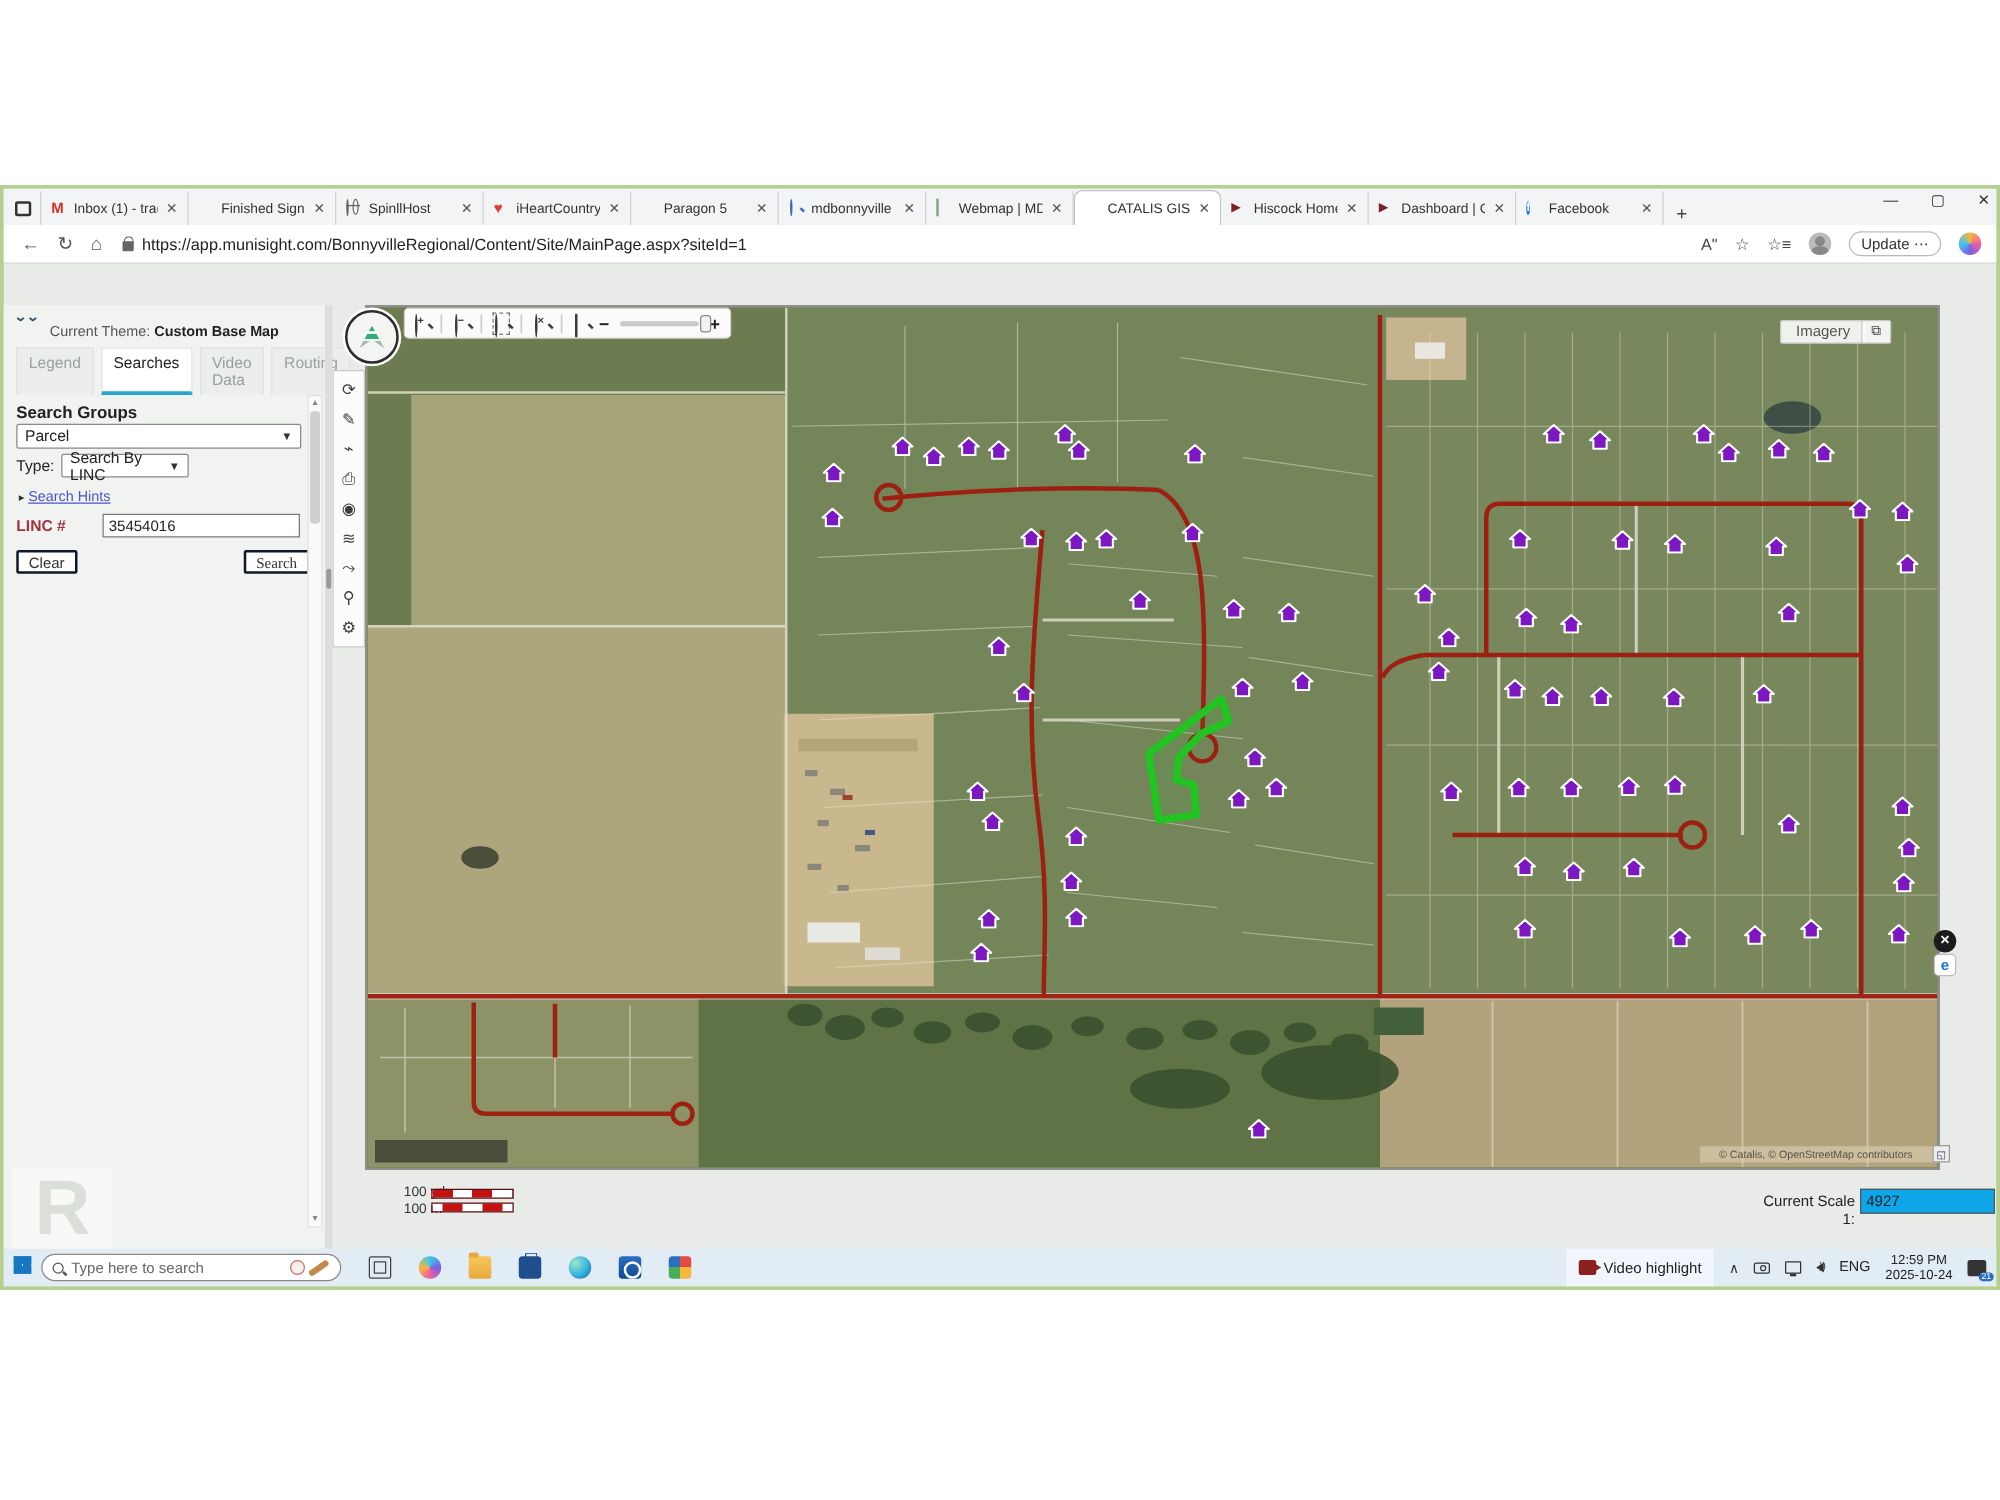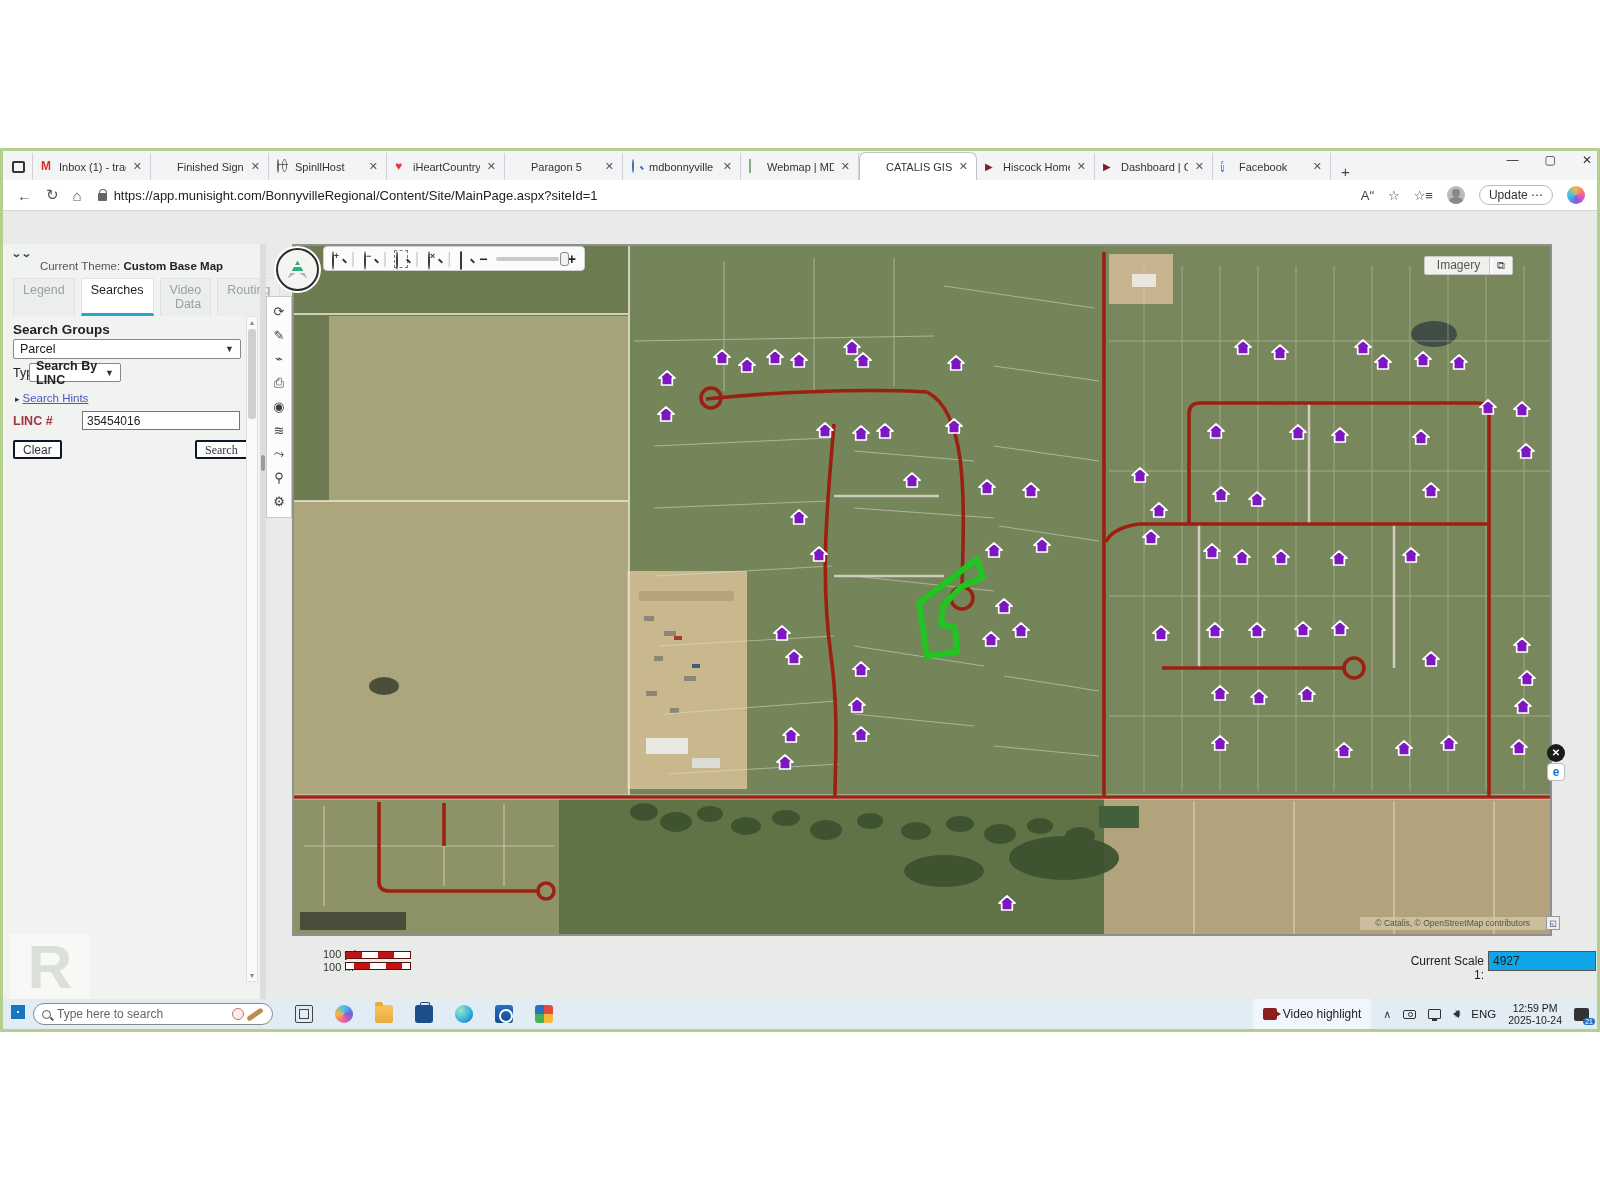--- a/index.html
+++ b/index.html
@@ -62,21 +62,21 @@
   .globe-w { width:17px; height:17px; border:1.5px solid #fff; border-radius:50%; position:relative; }
   .globe-w:before { content:""; position:absolute; left:4.5px; top:-1px; width:5px; height:16px; border:1px solid #fff; border-radius:50%; }
   .globe-w:after { content:""; position:absolute; left:-1px; top:6.5px; width:16px; height:1px; background:#fff; }
   #logout { color:#fff; font-size:13px; }
 
   
   #sidebar { left:3px; top:244px; width:257px; height:755px; background:#f1f3f1; }
   #collapse { position:absolute; left:8px; top:2px; color:#33506b; font-size:13px; font-weight:bold; letter-spacing:-1px; transform:scaleY(.8); }
   #themeline { position:absolute; left:0; top:16px; width:100%; text-align:center; font-size:11.5px; color:#555; }
   #themeline b { color:#222; }
-  #sbtabs { position:absolute; left:10px; top:34px; display:flex; gap:6px; font-size:12.5px;text-align:right; }
+  #sbtabs { position:absolute; left:10px; top:34px; display:flex; gap:6px; font-size:12.5px; }
   .sbtab { padding:4px 9px 5px; color:#9aa0a4; background:#eceeec; border:1px solid #e0e2e0; border-bottom:none; }
   .sbtab.active { background:#fff; color:#222; border-bottom:3px solid #23a7cc; padding-bottom:2px; }
   #sg-label { position:absolute; left:10px; top:78px; font-size:13.5px; font-weight:bold; color:#222; }
   .selbox { position:absolute; background:#fff; border:1px solid #888; border-radius:2px; font-size:12.5px; color:#222; display:flex; align-items:center; padding:0 6px; }
   .selbox .car { margin-left:auto; font-size:9px; color:#333; }
   #typeline { position:absolute; left:10px; top:122px; font-size:12.5px; color:#222; }
   #hints { position:absolute; left:12px; top:148px; font-size:11.5px; color:#4a56c8; }
   #hints a { color:#4a56c8; text-decoration:underline; }
   #hints .tri { color:#333; text-decoration:none; font-size:9px; margin-right:3px; }
   #linclabel { position:absolute; left:10px; top:170px; font-size:12.5px; font-weight:bold; color:#a03540; }
@@ -265,21 +265,21 @@
     <span class="sbtab active">Searches</span>
     <span class="sbtab">Video Data</span>
     <span class="sbtab">Routing</span>
   </div>
   <div id="sg-label">Search Groups</div>
   <div class="selbox" style="left:10px; top:95px; width:228px; height:20px;">
     <span>Parcel</span>
         <span class="car">▼</span>
   </div>
   <div id="typeline">Type:</div>
-  <div class="selbox" style="left:26px; top:119px; width:92px; height:19px;font-weight:bold;">
+  <div class="selbox" style="left:46px; top:119px; width:102px; height:19px;">
     <span>Search By LINC</span>
         <span class="car">▼</span>
   </div>
   <div id="hints"><span class="tri">▸</span><a href="#">Search Hints</a></div>
   <div id="linclabel">LINC #</div>
   <input id="lincinput" value="35454016" style="">
   <div class="sbbtn" style="left:10px;">Clear</div>
   <div class="sbbtn" style="left:192px;font-family:Liberation Serif, serif;">Search</div>
   <div id="sb-scroll">
     <span class="up">▲</span>

